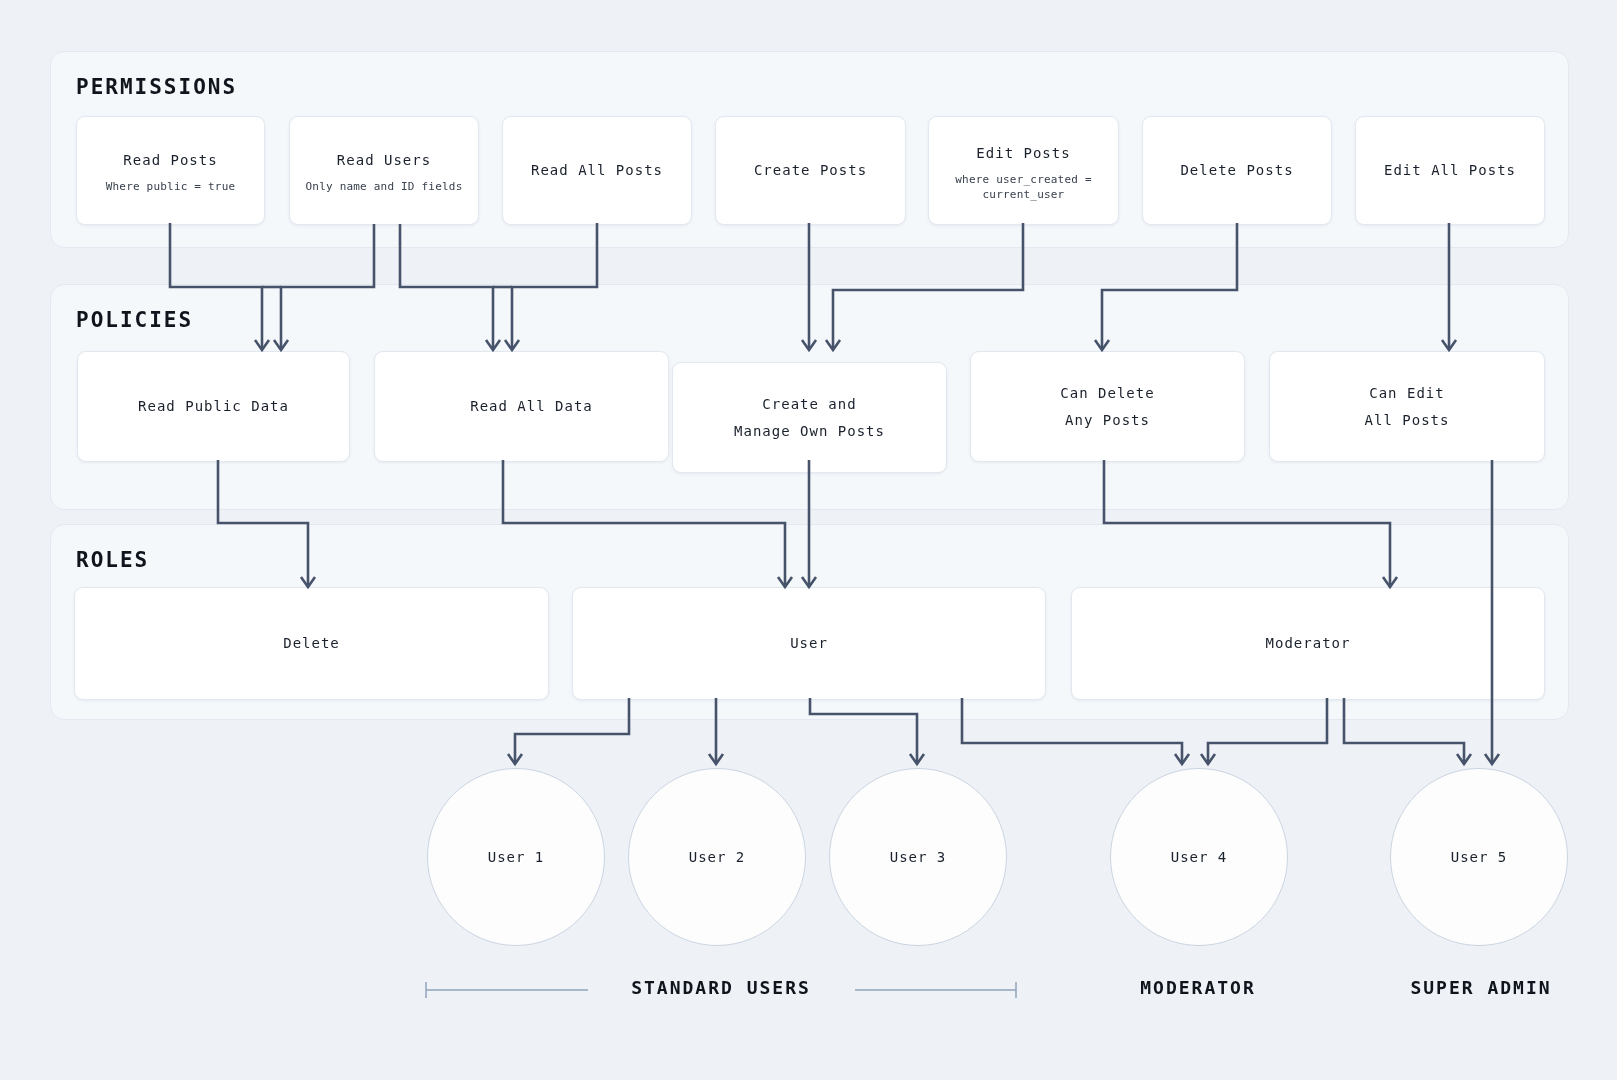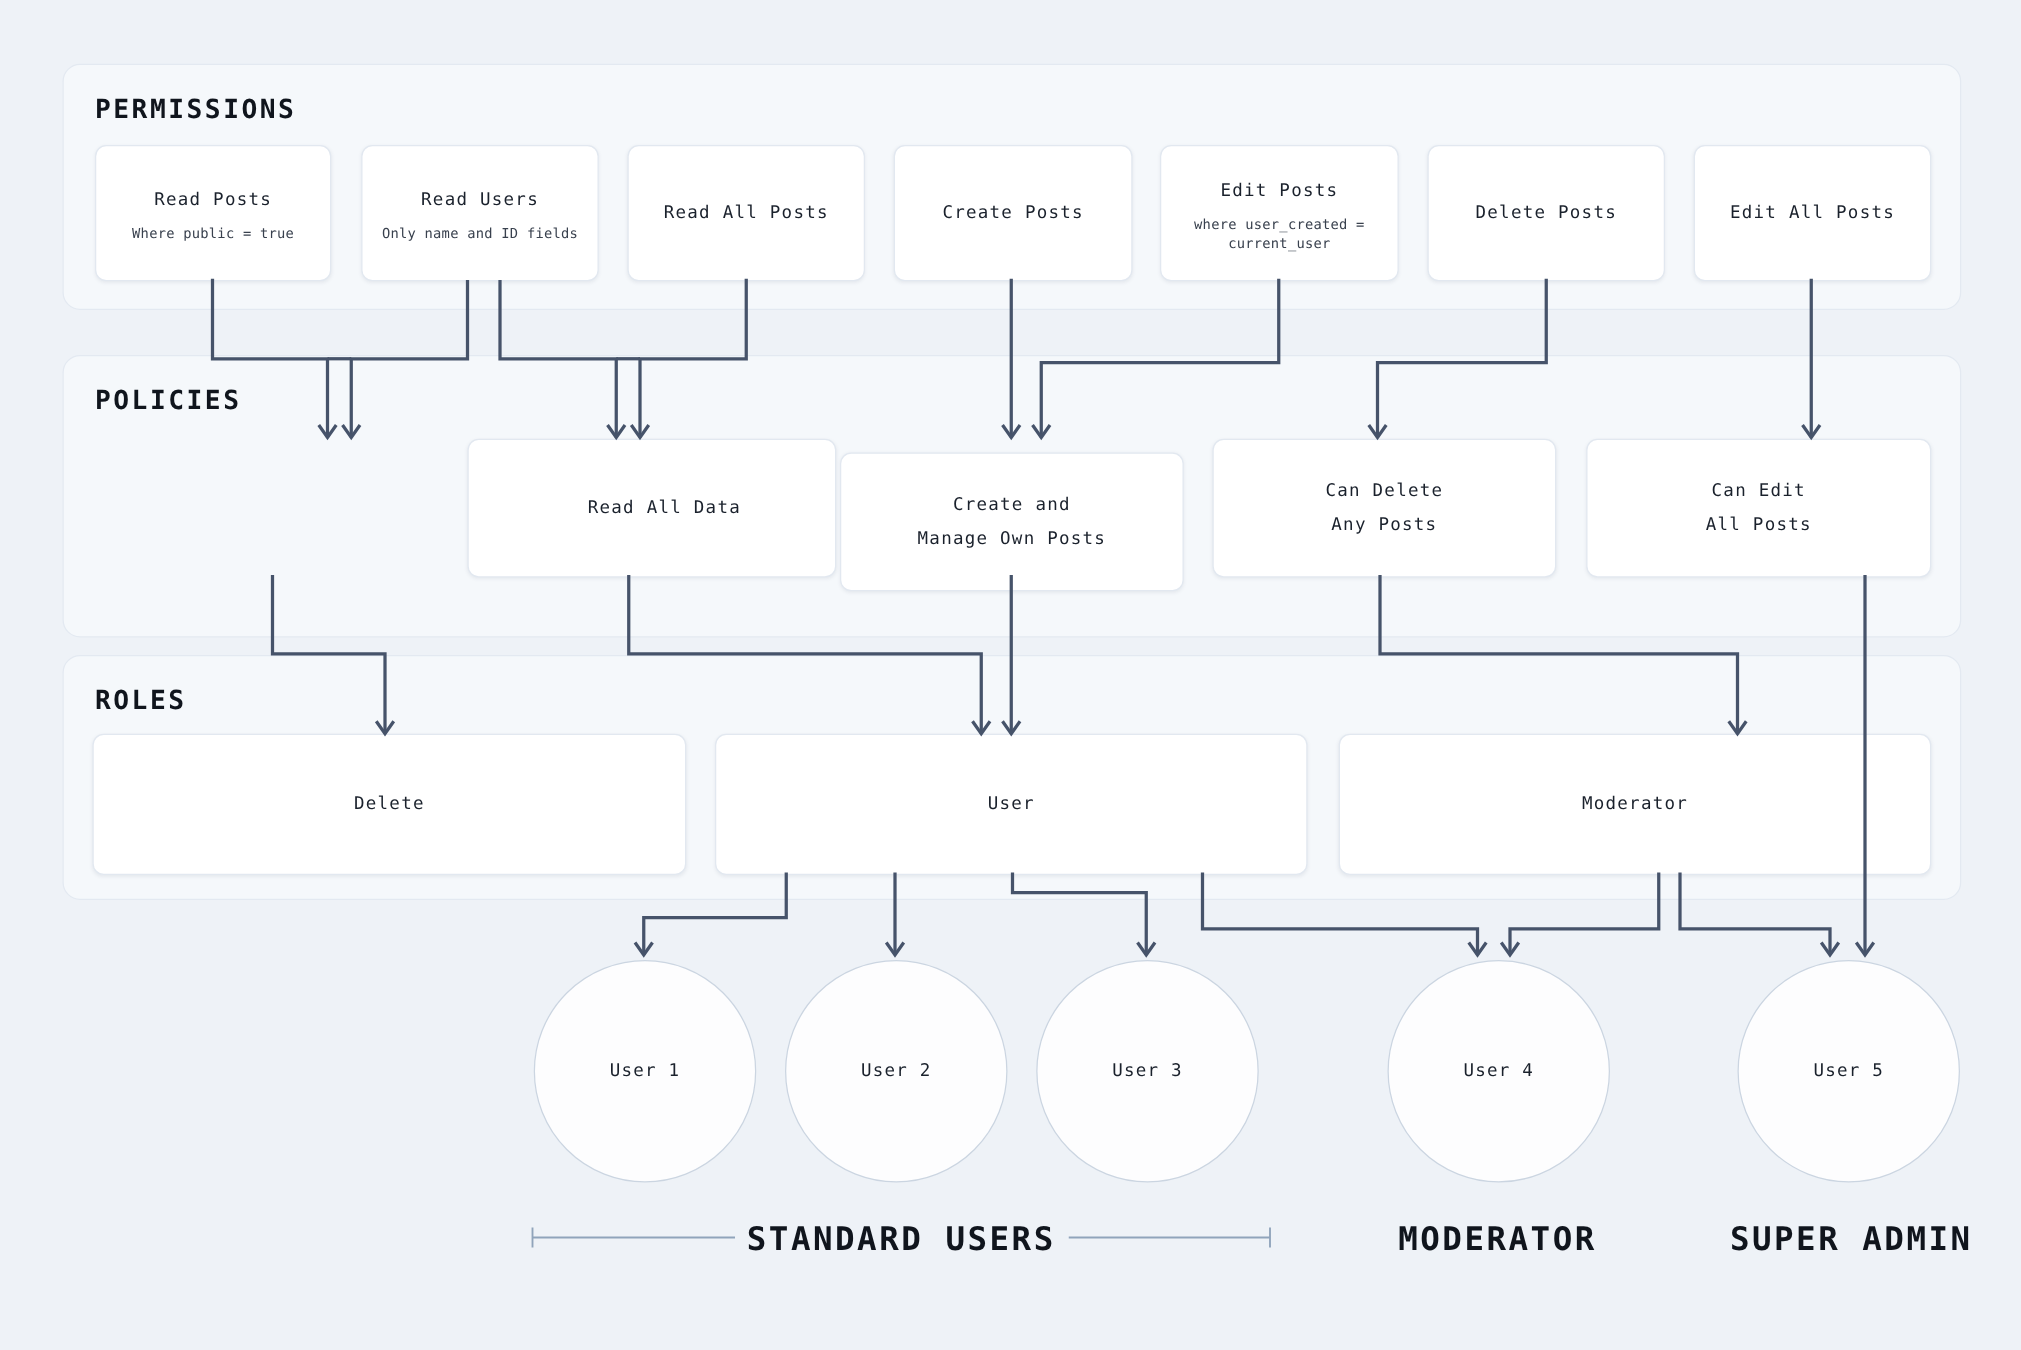--- a/index.html
+++ b/index.html
@@ -63,21 +63,21 @@
     border:1px solid #cbd5e1;
     display:flex;
     align-items:center;
     justify-content:center;
   }
   .user-circle .node-label{letter-spacing:1px;}
   .floor-label{
     position:absolute;
     transform:translateX(-50%);
     font-weight:bold;
-    font-size:26px;
+    font-size:18px;
     letter-spacing:2px;
     color:#10151d;
     white-space:nowrap;
   }
   svg.connectors{
     position:absolute;
     left:0;top:0;
     pointer-events:none;
     z-index:5;
   }
@@ -125,20 +125,23 @@
     <div class="node-label">Edit All Posts</div>
 
   </div>
   <div class="node" style="left:1142px;top:116px;width:188px;height:107px;">
     <div class="node-label">Delete Posts</div>
 
   </div>
 
   <div class="section" style="left:50px;top:284px;width:1517px;height:224px;">
     <div class="section-title">POLICIES</div>
+  </div>
+  <div class="node" style="left:77px;top:351px;width:271px;height:109px;">
+    <div class="node-label">Read Public Data</div>
   </div>
   <div class="node" style="left:374px;top:351px;width:273px;height:109px;padding-left:20px;">
     <div class="node-label">Read All Data</div>
   </div>
   <div class="node" style="left:672px;top:362px;width:273px;height:109px;">
     <div class="node-label">Create and
 Manage Own Posts</div>
   </div>
   <div class="node" style="left:970px;top:351px;width:273px;height:109px;">
     <div class="node-label">Can Delete

